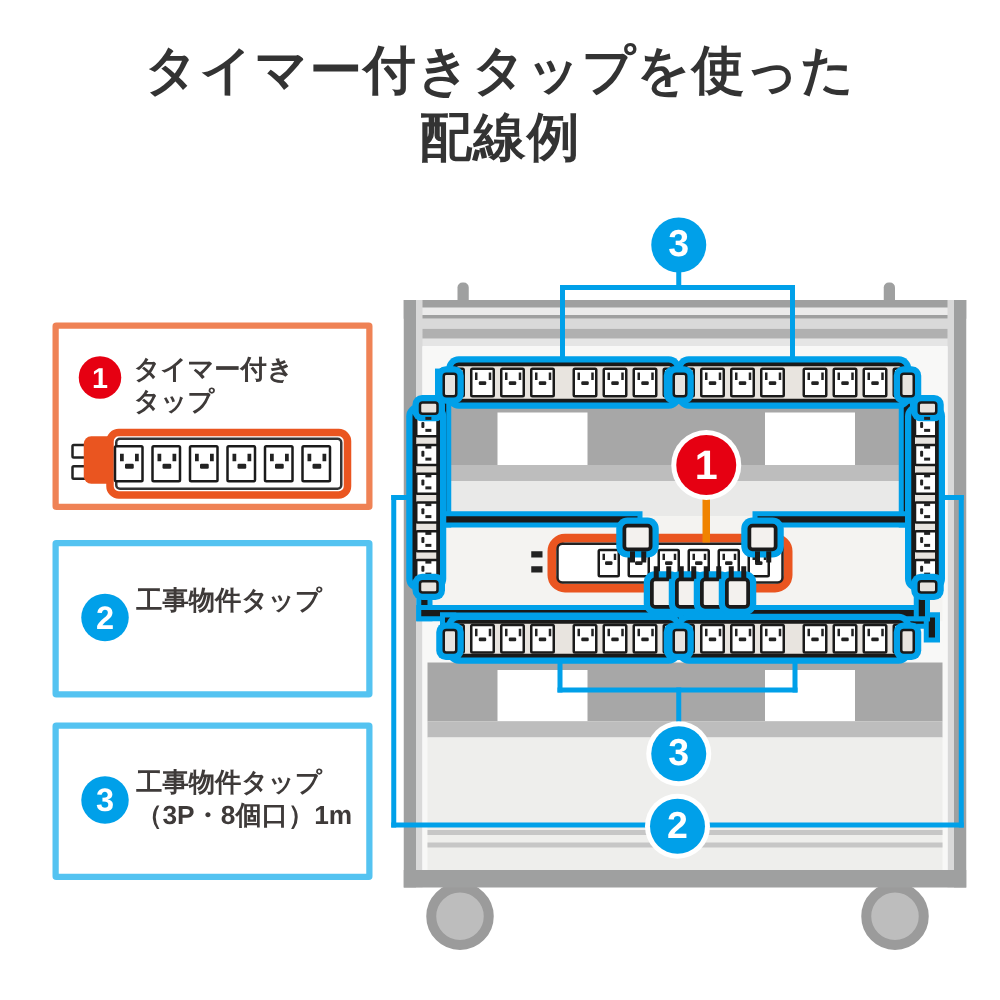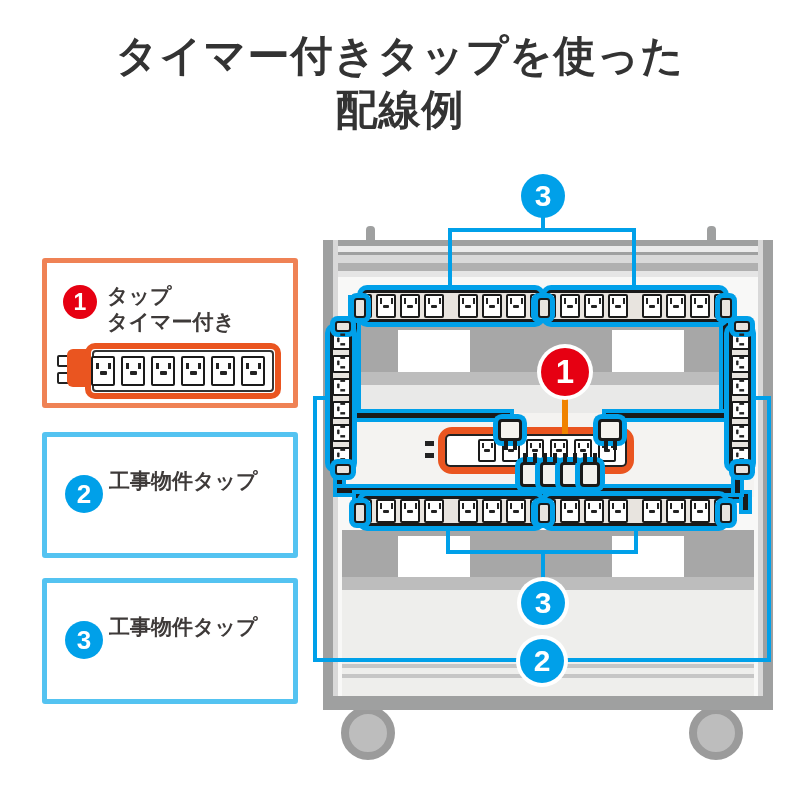--- a/index.html
+++ b/index.html
@@ -86,22 +86,22 @@
 <body>
 
 <div id="stage">
 
   <div class="title-line" style="top:28px;">タイマー付きタップを使った</div>
   <div class="title-line" style="top:82px;">配線例</div>
 
   <div class="legend-box lg-orange" style="top:258px;height:140px;">
     <div class="badge red" style="left:16px;top:22px;width:34px;height:34px;font-size:23px;">1</div>
     <div class="lg-text" style="left:60px;top:20px;">
+      <div>タイマー付き</div>
       <div>タップ</div>
-      <div>タイマー付き</div>
     </div>
     <div class="lg-tap">
       <span class="lg-prong" style="left:-4px;top:12px;"></span>
       <span class="lg-prong" style="left:-4px;top:29px;"></span>
       <div class="lg-tap-plugtab"></div>
       <div class="lg-tap-body">
         <div class="lg-tap-inner">
           <i class="outlet">
               <span class="glyph">
                 <b class="slots"></b>
@@ -147,20 +147,21 @@
     <div class="badge blue" style="left:18px;top:38px;width:38px;height:38px;font-size:26px;">2</div>
     <div class="lg-text" style="left:62px;top:31px;">
       <div>工事物件タップ</div>
     </div>
   </div>
 
   <div class="legend-box lg-blue" style="top:578px;height:116px;">
     <div class="badge blue" style="left:18px;top:38px;width:38px;height:38px;font-size:26px;">3</div>
     <div class="lg-text" style="left:62px;top:31px;">
       <div>工事物件タップ</div>
+      <div>（3P・8個口）1m</div>
     </div>
   </div>
 
   <div>
     <div class="abs gray" style="left:366px;top:226px;width:9px;height:16px;border-radius:4px 4px 0 0;"></div>
     <div class="abs gray" style="left:707px;top:226px;width:9px;height:16px;border-radius:4px 4px 0 0;"></div>
     <div class="abs gray" style="left:323px;top:240px;width:450px;height:15px;"></div>
     <div class="abs" style="left:333px;top:246px;width:430px;height:6px;background:#ebebeb;"></div>
     <div class="abs" style="left:333px;top:255px;width:430px;height:8px;background:#d9d9d9;"></div>
     <div class="abs" style="left:333px;top:263px;width:430px;height:8px;background:#b0b0b0;"></div>

